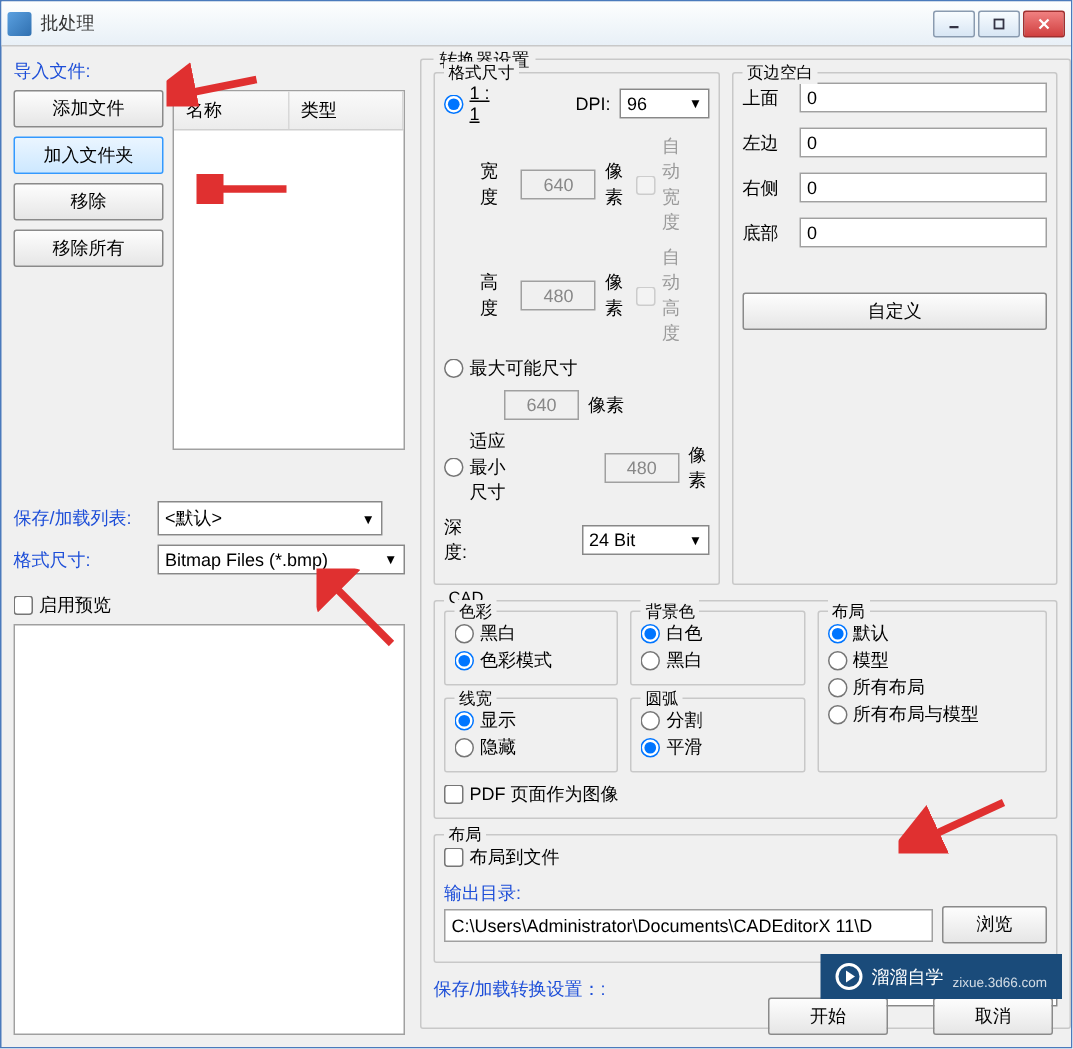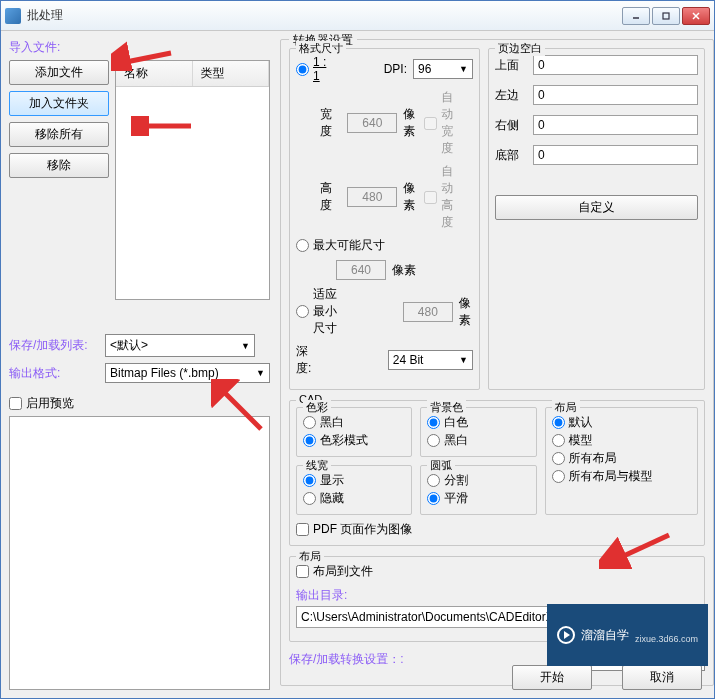--- a/index.html
+++ b/index.html
@@ -9,21 +9,21 @@
 .titlebar .appicon { width: 16px; height: 16px; background: linear-gradient(135deg,#5aa0e0,#3070b0); margin-right: 6px; border-radius: 2px; }
 .titlebar .title { flex: 1; color: #333; }
 .winbtns { display: flex; gap: 2px; }
 .winbtn { width: 28px; height: 18px; border: 1px solid #8a9bb0; border-radius: 2px; background: linear-gradient(#f8fcff,#d8e6f4); display: flex; align-items: center; justify-content: center; cursor: pointer; }
 .winbtn.close { background: linear-gradient(#f08080,#d04040); border-color: #a03030; color: #fff; }
 .winbtn svg { width: 10px; height: 10px; }
 .client { position: absolute; top: 30px; left: 0; right: 0; bottom: 0; padding: 8px; display: flex; gap: 10px; }
 .leftpane { width: 265px; display: flex; flex-direction: column; }
 .rightpane { flex: 1; display: flex; flex-direction: column; }
 .row { display: flex; align-items: center; margin-bottom: 6px; gap: 6px; }
-.lbl { color: #8b5cf6; }
+.lbl { color: #1d4ed8; }
 .btn { border: 1px solid #8a8a8a; background: linear-gradient(#fdfdfd,#e6e6e6); padding: 3px 0; width: 100px; text-align: center; cursor: pointer; border-radius: 2px; }
 .btn.highlight { border: 1px solid #3399ff; background: linear-gradient(#eaf5ff,#cde8ff); }
 .btn.small { width: 70px; }
 .listwrap { flex: 0 0 auto; display: flex; gap: 6px; }
 .btncol { display: flex; flex-direction: column; gap: 6px; }
 .filelist { flex: 1; border: 1px solid #a0a0a0; background: #fff; height: 240px; }
 .filelist .hdr { display: flex; background: linear-gradient(#fafafa,#ececec); border-bottom: 1px solid #d0d0d0; }
 .filelist .hdr span { padding: 4px 8px; border-right: 1px solid #d8d8d8; flex: 1; }
 .dropdown { border: 1px solid #888; background: #fff; padding: 2px 4px; display: flex; align-items: center; justify-content: space-between; cursor: pointer; width: 150px; }
 .dropdown .arrow { font-size: 9px; }
@@ -37,21 +37,21 @@
 input[type=text].num.dis { background: #f0f0f0; color: #888; }
 input[type=text].path { flex: 1; border: 1px solid #a0a0a0; padding: 3px 4px; background: #fff; }
 input[type=radio], input[type=checkbox] { margin: 0 4px 0 0; vertical-align: middle; }
 label { display: inline-flex; align-items: center; margin-right: 8px; cursor: pointer; }
 .disabled-label { color: #999; }
 .flexrow { display: flex; gap: 8px; }
 .marginrow { display: flex; align-items: center; gap: 8px; margin-bottom: 10px; }
 .marginrow .mlbl { width: 30px; }
 .marginrow input { flex: 1; border: 1px solid #a0a0a0; padding: 2px 4px; }
 .annot-arrow { position: absolute; pointer-events: none; }
-.watermark { position: absolute; right: 6px; bottom: 32px; background: #1a4b7a; color: #fff; padding: 22px 10px; display: flex; align-items: center; gap: 6px; font-size: 14px; }
+.watermark { position: absolute; right: 6px; bottom: 32px; background: #1a4b7a; color: #fff; padding: 6px 10px; display: flex; align-items: center; gap: 6px; font-size: 14px; }
 .watermark .play { width: 18px; height: 18px; border: 2px solid #fff; border-radius: 50%; display: flex; align-items: center; justify-content: center; }
 .watermark .play span { width: 0; height: 0; border-left: 6px solid #fff; border-top: 4px solid transparent; border-bottom: 4px solid transparent; margin-left: 2px; }
 .watermark .sub { font-size: 9px; opacity: .8; align-self: flex-end; }
 .footer { position: absolute; bottom: 8px; right: 12px; display: flex; gap: 30px; }
 .footer .btn { width: 80px; }
 .checkwrap { display: flex; align-items: center; }
 </style>
 </head>
 <body>
 
@@ -80,40 +80,40 @@
   </div>
 
   <div class="client">
 
     <div class="leftpane">
       <div class="lbl" style="margin-bottom:4px;">导入文件:</div>
       <div class="listwrap" style="height:250px;">
         <div class="btncol">
           <div class="btn">添加文件</div>
           <div class="btn highlight">加入文件夹</div>
+          <div class="btn">移除</div>
           <div class="btn">移除所有</div>
-          <div class="btn">移除</div>
         </div>
         <div class="filelist">
           <div class="hdr">
             <span>名称</span>
             <span>类型</span>
           </div>
         </div>
       </div>
 
       <div class="row" style="margin-top:24px;">
         <span class="lbl" style="width:90px;">保存/加载列表:</span>
         <div class="dropdown">
           <span>&lt;默认&gt;</span>
             <span class="arrow">▼</span>
         </div>
       </div>
       <div class="row">
-        <span class="lbl" style="width:90px;">输出格式:</span>
+        <span class="lbl" style="width:90px;">格式尺寸:</span>
         <div class="dropdown bigdrop">
           <span>Bitmap Files (*.bmp)</span>
             <span class="arrow">▼</span>
         </div>
       </div>
 
       <div class="checkwrap" style="margin-top:6px;">
         <label>
           <input type="checkbox" style="">
             <span>启用预览</span>

